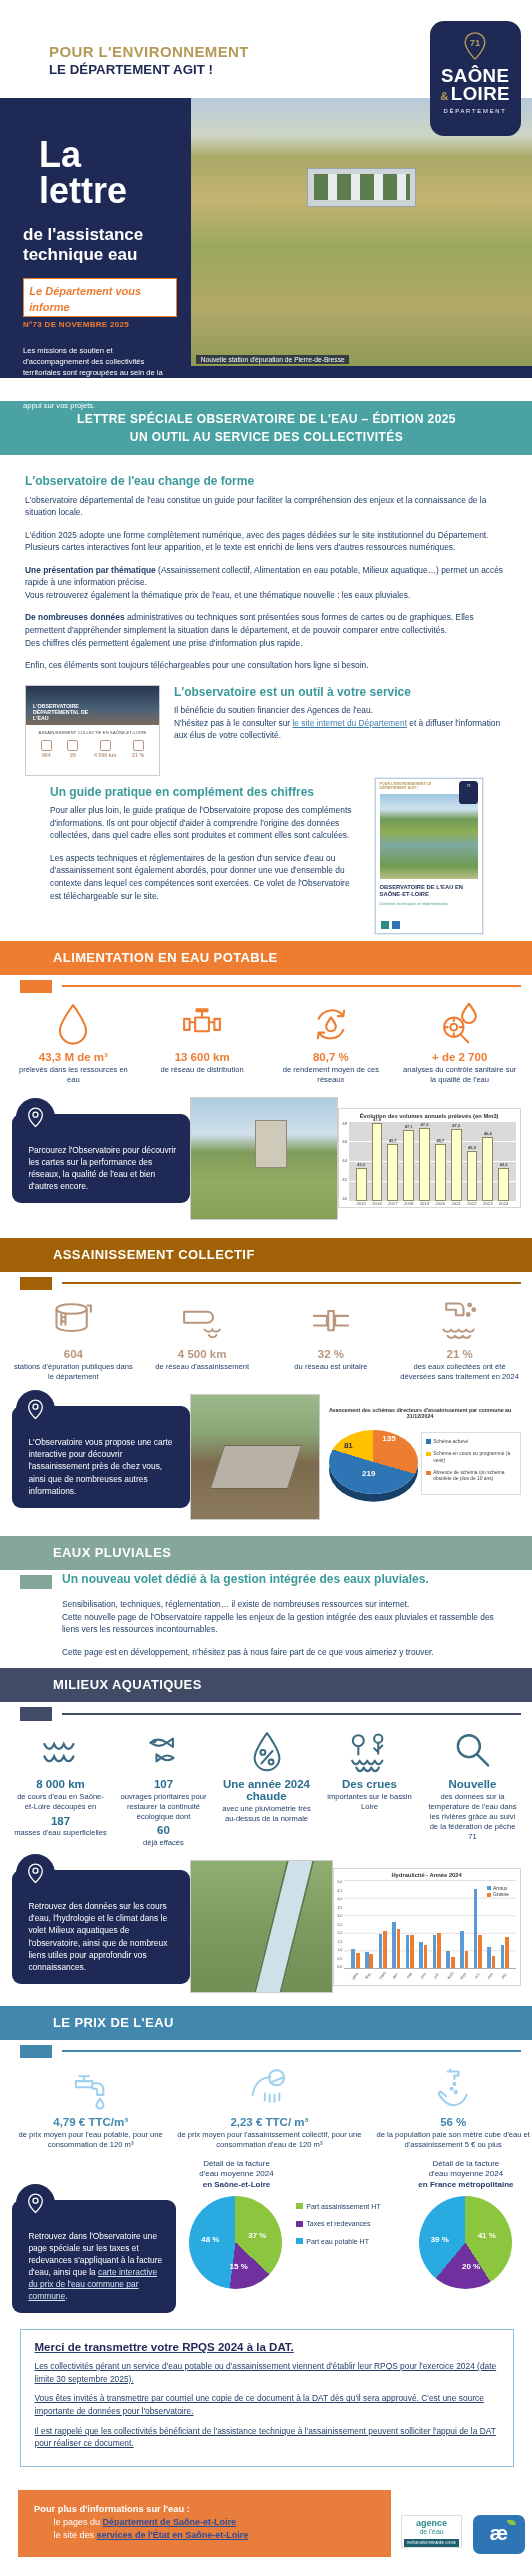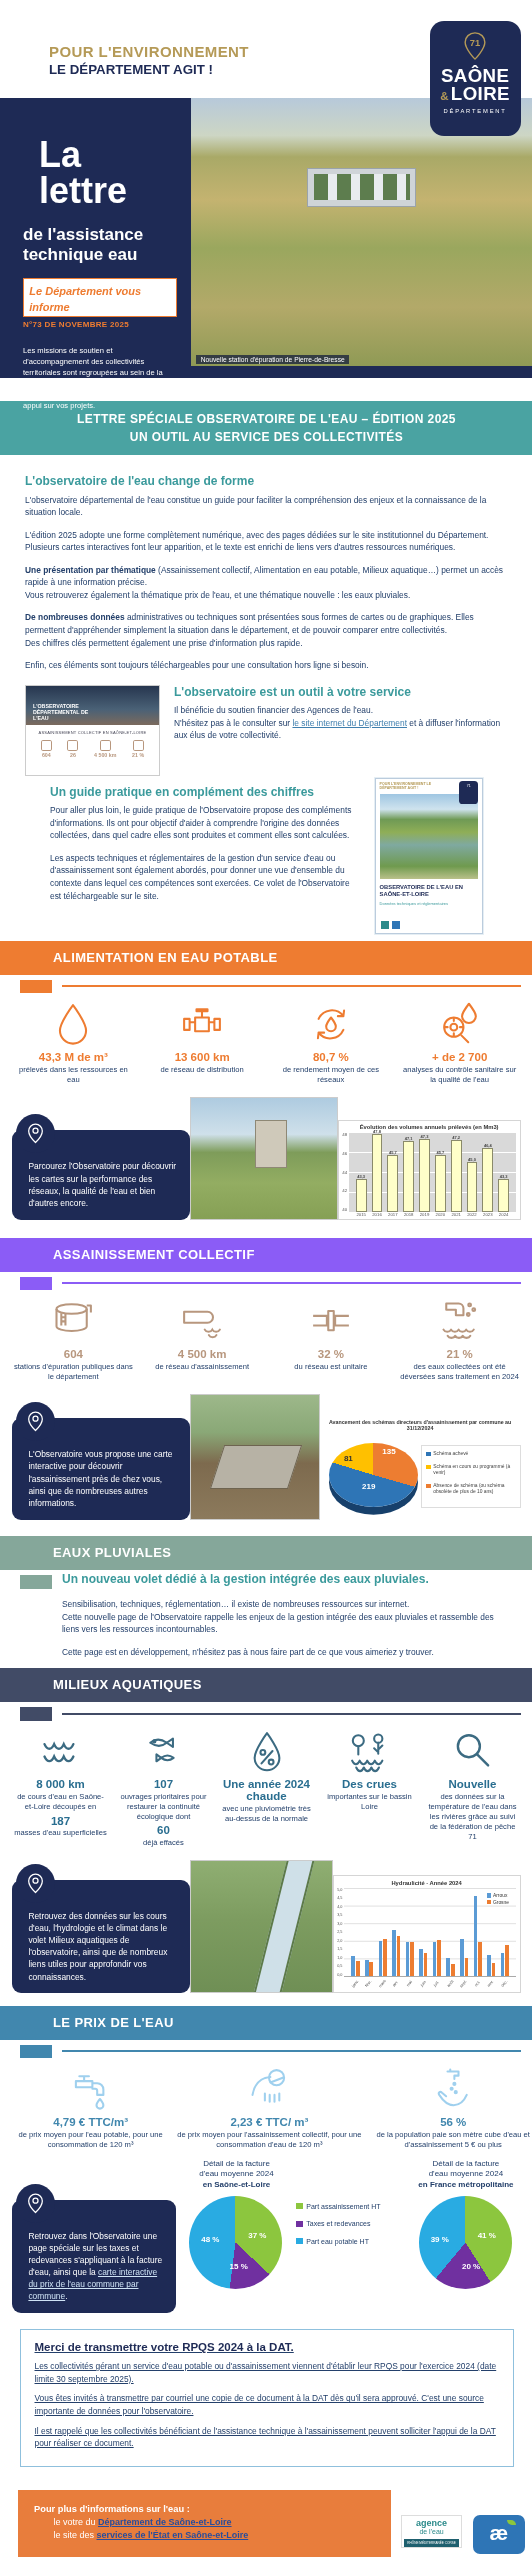--- a/index.html
+++ b/index.html
@@ -58,34 +58,34 @@
   .cover .ct1{font-size:5.8px;font-weight:bold;color:#1e2a55;margin-top:5.3px;line-height:7px;}
   .cover .ct2{font-size:4px;color:#3b9a9c;margin-top:2.7px;}
   .cover .clogos{position:absolute;bottom:3.6px;left:5.3px;display:flex;gap:2.7px;}
   .cover .clogos i{width:8px;height:8px;background:#2b8a8a;display:block;}
   .cover .clogos i+i{background:#2e75b6;}
   
   .band{height:34px;color:#fff;font-size:13px;font-weight:bold;letter-spacing:0.4px;line-height:34px;padding-left:53px;}
   .bandrule{position:relative;height:14px;margin:5.3px 0 3.6px 0;}
   .bandrule .sq{position:absolute;left:19.5px;top:0;width:32px;height:13.3px;}
   .bandrule .ln{position:absolute;left:62px;right:12.4px;top:5.3px;height:1.8px;}
-  .c-orange{background:#ee7c31}.c-tan{background:#8b5cf6}.c-sage{background:#85a79a}
+  .c-orange{background:#ee7c31}.c-tan{background:#a16207}.c-sage{background:#85a79a}
   .c-slate{background:#414b66}.c-blue{background:#4187ae}
   
   .stats{display:flex;padding:3.6px 9px 0 9px;}
   .stat{flex:1;text-align:center;padding:0 4.4px;}
   .ic{width:44px;height:44px;}
   .sv{font-size:11.5px;font-weight:bold;margin-top:2.7px;}
   .sl{font-size:7.6px;line-height:1.3;color:#24406b;margin-top:1.8px;}
   .stats.orange .sv,.stats.orange .ic{color:#ee7c31}
   .stats.tan .sv,.stats.tan .ic{color:#b8977e}
   .stats.ma .sv{color:#2a6e90}.stats.ma .ic{color:#3c6b82}
   .stats.prix .sv{color:#4187ae}.stats.prix .ic{color:#9fd0ee}
   
-  .row3{display:flex;padding:12.4px 12.4px 0 12.4px;align-items:flex-end;}
+  .row3{display:flex;padding:12.4px 12.4px 0 12.4px;align-items:center;}
   .callout{position:relative;background:#1e2a55;color:#fff;border-radius:9px;padding:30px 12.4px 10.7px 16px;box-sizing:border-box;}
   .callout p{font-size:8.4px;line-height:1.45;margin:0;}
   .callout .pinwrap{position:absolute;top:-16px;left:3.6px;width:39px;height:39px;background:#1e2a55;border-radius:50%;display:flex;align-items:center;justify-content:center;}
   .callout .pinwrap svg{width:23px;height:23px;color:#fff;}
   .w-call{width:178px;flex-shrink:0;}
   .photo{flex:1;border:0.9px solid #ccc;}
   .ph-tower{background:linear-gradient(180deg,#aecbe0 0%,#cfe0ea 30%,#7e9c5a 45%,#93ad62 70%,#86a055 100%);position:relative;}
   .ph-tower:before{content:"";position:absolute;left:44%;top:18%;width:30px;height:46px;background:#cfc9ba;border:0.9px solid #8e8875;}
   .ph-basin{background:linear-gradient(180deg,#9db88a 0%,#8aa877 30%,#7d6a4e 55%,#8c7a5c 100%);position:relative;}
   .ph-basin:before{content:"";position:absolute;left:20%;top:40%;width:60%;height:34%;background:#b7b2a5;border:1.8px solid #6e6450;transform:skewX(-18deg);}
@@ -783,21 +783,21 @@
   <div class="rpqs">
     <h4>Merci de transmettre votre RPQS 2024 à la DAT.</h4>
     <p>Les collectivités gérant un service d'eau potable ou d'assainissement viennent d'établir leur RPQS pour l'exercice 2024 (date limite 30 septembre 2025).</p>
     <p>Vous êtes invités à transmettre par courriel une copie de ce document à la DAT dès qu'il sera approuvé. C'est une source importante de données pour l'observatoire.</p>
     <p>Il est rappelé que les collectivités bénéficiant de l'assistance technique à l'assainissement peuvent solliciter l'appui de la DAT pour réaliser ce document.</p>
   </div>
 
   <div class="footer">
     <div class="fbox">
       <div class="fh">Pour plus d'informations sur l'eau :</div>
-      <div class="fl"><span>le votre du </span><span class="lnk2">Département de Saône-et-Loire</span></div>
+      <div class="fl"><span>le pages du </span><span class="lnk2">Département de Saône-et-Loire</span></div>
       <div class="fl"><span>le site des </span><span class="lnk2">services de l'État en Saône-et-Loire</span></div>
 
     </div>
     <div class="flogos">
       <div class="aerm">
         <div class="a1">agence</div>
         <div class="a2">de l'eau</div>
         <div class="a3">RHÔNE MÉDITERRANÉE CORSE</div>
         
       </div>

